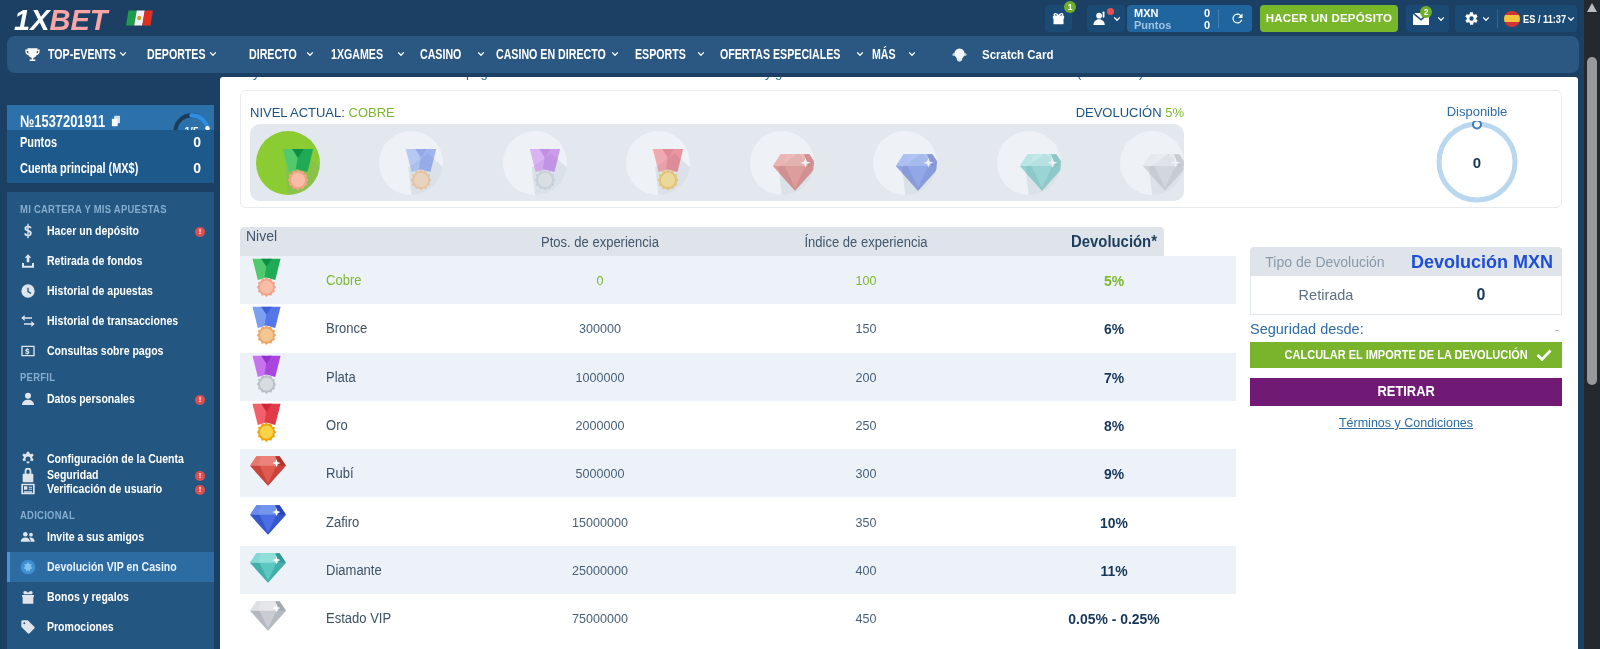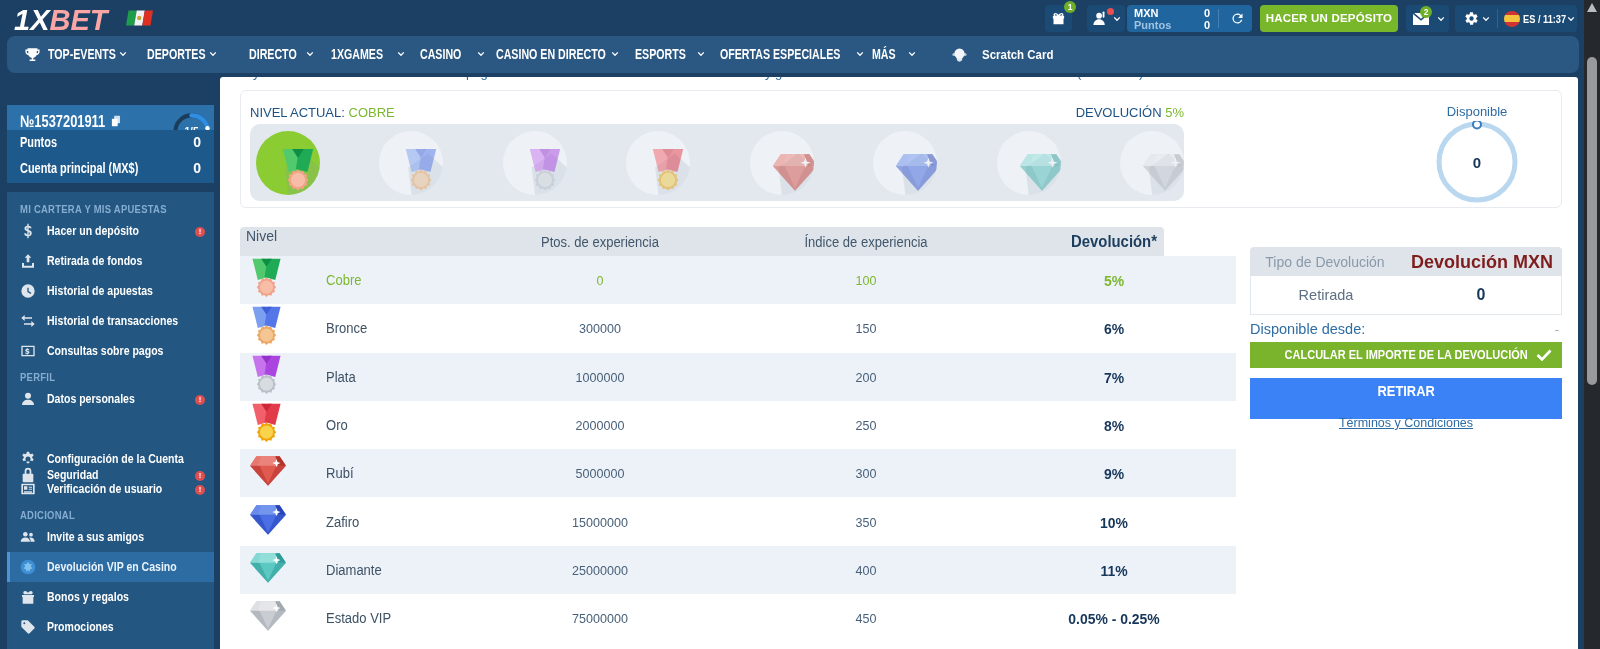--- a/index.html
+++ b/index.html
@@ -554,36 +554,36 @@
             <span class="nm">Estado VIP</span>
           </span>
           <span class="c2 vmid num">75000000</span>
           <span class="c3 vmid num">450</span>
           <span class="c4 vmid dev">0.05% - 0.25%</span>
         </div>
   </div>
   <div id="rpanel">
     <div id="rphead">
       <span style="position:absolute;left:0;width:150px;top:50%;transform:translateY(-50%);text-align:center;font-size:14px;color:#8a99a9;">Tipo de Devolución</span>
-      <span style="position:absolute;right:0;width:160px;top:50%;transform:translateY(-50%);text-align:center;font-size:18px;font-weight:bold;color:#7f1d1d;white-space:nowrap;">Devolución MXN</span>
+      <span style="position:absolute;right:0;width:160px;top:50%;transform:translateY(-50%);text-align:center;font-size:18px;font-weight:bold;color:#1d4ed8;white-space:nowrap;">Devolución MXN</span>
     </div>
     <div id="rprow">
       <span style="position:absolute;left:0;width:150px;top:50%;transform:translateY(-50%);text-align:center;font-size:14.5px;color:#5d7084;">Retirada</span>
       <span style="position:absolute;right:0;width:160px;top:50%;transform:translateY(-50%);text-align:center;font-size:16px;font-weight:bold;color:#16365a;">0</span>
     </div>
     <div style="position:relative;height:27px;">
-      <span style="position:absolute;left:0;top:50%;transform:translateY(-50%);font-size:14.5px;color:#2e6ca4;">Disponible desde:</span>
+      <span style="position:absolute;left:0;top:50%;transform:translateY(-50%);font-size:14.5px;color:#2e6ca4;">Seguridad desde:</span>
       <span style="position:absolute;right:3px;top:50%;transform:translateY(-50%);font-size:13px;color:#9aa7b4;">-</span>
     </div>
     <div class="btn" style="top:95px;height:26px;background:#7ab32c;font-size:12.5px;line-height:26px;"><span style="display:inline-block;transform:scaleX(0.88);white-space:nowrap;">CALCULAR EL IMPORTE DE LA DEVOLUCIÓN</span>
       <svg style="position:absolute;right:10px;top:7px;" width="16" height="12" viewBox="0 0 16 12">
             <path d="M1.5 6l4.5 4.5L14.5 1.5" stroke="#fff" stroke-width="2.6" fill="none"></path>
           </svg>
     </div>
-    <div class="btn" style="top:131px;height:41px;background:#3b82f6;font-size:14px;line-height:26px;"><span style="display:inline-block;transform:scaleX(0.92);">RETIRAR</span></div>
+    <div class="btn" style="top:131px;height:28px;background:#701a75;font-size:14px;line-height:26px;"><span style="display:inline-block;transform:scaleX(0.92);">RETIRAR</span></div>
     <div style="position:absolute;top:166px;width:312px;text-align:center;"><span style="font-size:12.5px;color:#2e6ca4;text-decoration:underline;">Términos y Condiciones</span></div>
   </div>
 </div>
 
 <div id="scroll">
       <div id="sthumb"></div>
       <div id="sarrow"></div>
     </div>
 
 </div>

